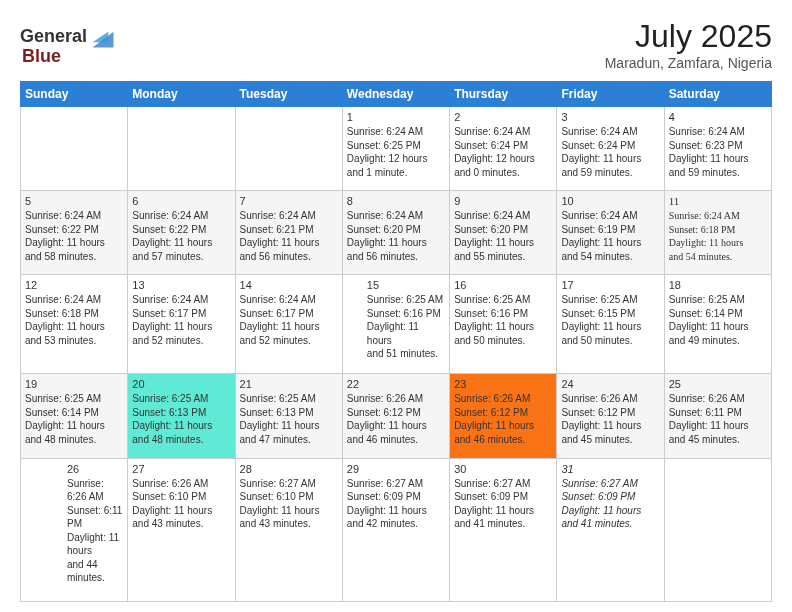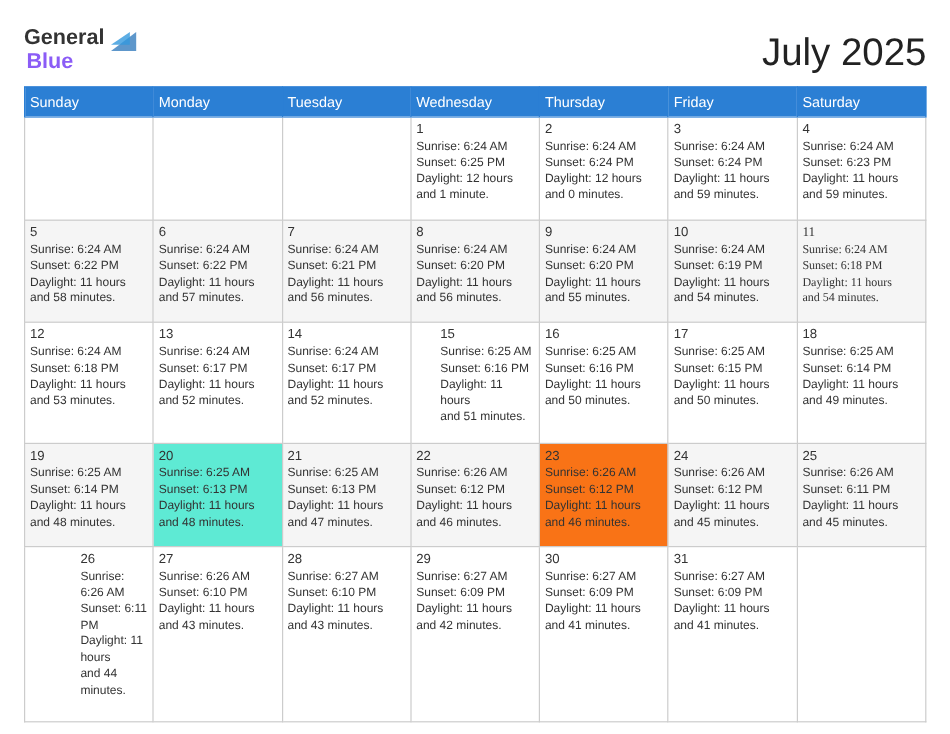--- a/index.html
+++ b/index.html
@@ -13,34 +13,34 @@
     .page {
       width: 792px;
       height: 612px;
       padding: 18px 20px 10px 20px;
       display: flex;
       flex-direction: column;
     }
     .header {
       display: flex;
       justify-content: space-between;
-      align-items: flex-end;
+      align-items: center;
       margin-bottom: 10px;
     }
     .logo {
       display: flex;
       align-items: center;
     }
     .logo-text {
       font-size: 18px;
       font-weight: bold;
       line-height: 1.1;
     }
     .logo-general { color: #333; }
-    .logo-blue { color: #8b5cf6; }
+    .logo-blue { color: #7f1d1d; }
     .logo-icon {
       width: 28px;
       height: 28px;
       margin-left: 2px;
     }
     .title-block {
       text-align: right;
     }
     .month-title {
       font-size: 32px;
@@ -55,21 +55,21 @@
       flex: 1;
       border: 1px solid #ccc;
       border-collapse: collapse;
       width: 100%;
       table-layout: fixed;
     }
     .calendar th {
       background-color: #2b7fd4;
       color: #fff;
       font-size: 12px;
-      font-weight: normal;
+      font-weight: bold;
       padding: 5px 4px;
       border: 1px solid #2b7fd4;
       text-align: left;
     }
     .calendar td {
       border: 1px solid #ccc;
       vertical-align: top;
       padding: 4px 4px 4px 4px;
       font-size: 10.5px;
       color: #333;
@@ -110,20 +110,21 @@
           <svg class="logo-icon" viewBox="0 0 32 32" xmlns="http://www.w3.org/2000/svg">
             <polygon points="4,28 28,10 28,28" fill="#1a6bb5" opacity="0.7"></polygon>
             <polygon points="4,22 22,10 22,22" fill="#3399dd" opacity="0.8"></polygon>
           </svg>
         </div>
         <span class="logo-text logo-blue" style="margin-top:-4px;margin-left:2px;">Blue</span>
       </div>
     </div>
     <div class="title-block">
       <div class="month-title">July 2025</div>
+      <div class="location">Maradun, Zamfara, Nigeria</div>
     </div>
   </div>
 
   <table class="calendar">
     <thead>
       <tr>
         <th>Sunday</th>
         <th>Monday</th>
         <th>Tuesday</th>
         <th>Wednesday</th>
@@ -258,21 +259,21 @@
             <div class="day-info">Sunrise: 6:27 AM<br>Sunset: 6:10 PM<br>Daylight: 11 hours<br>and 43 minutes.</div>
           </td>
           <td style="background: rgb(255, 255, 255);">
             <span class="day-num">29</span>
             <div class="day-info">Sunrise: 6:27 AM<br>Sunset: 6:09 PM<br>Daylight: 11 hours<br>and 42 minutes.</div>
           </td>
           <td style="background: rgb(255, 255, 255);">
             <span class="day-num">30</span>
             <div class="day-info">Sunrise: 6:27 AM<br>Sunset: 6:09 PM<br>Daylight: 11 hours<br>and 41 minutes.</div>
           </td>
-          <td style="background: rgb(255, 255, 255);">
+          <td style="background: rgb(255, 255, 255); font-style: italic;">
             <span class="day-num">31</span>
             <div class="day-info">Sunrise: 6:27 AM<br>Sunset: 6:09 PM<br>Daylight: 11 hours<br>and 41 minutes.</div>
           </td>
           <td class="empty" style="background: rgb(255, 255, 255);"></td>
         </tr>
       </tbody>
   </table>
 </div>
 
 </body></html>

